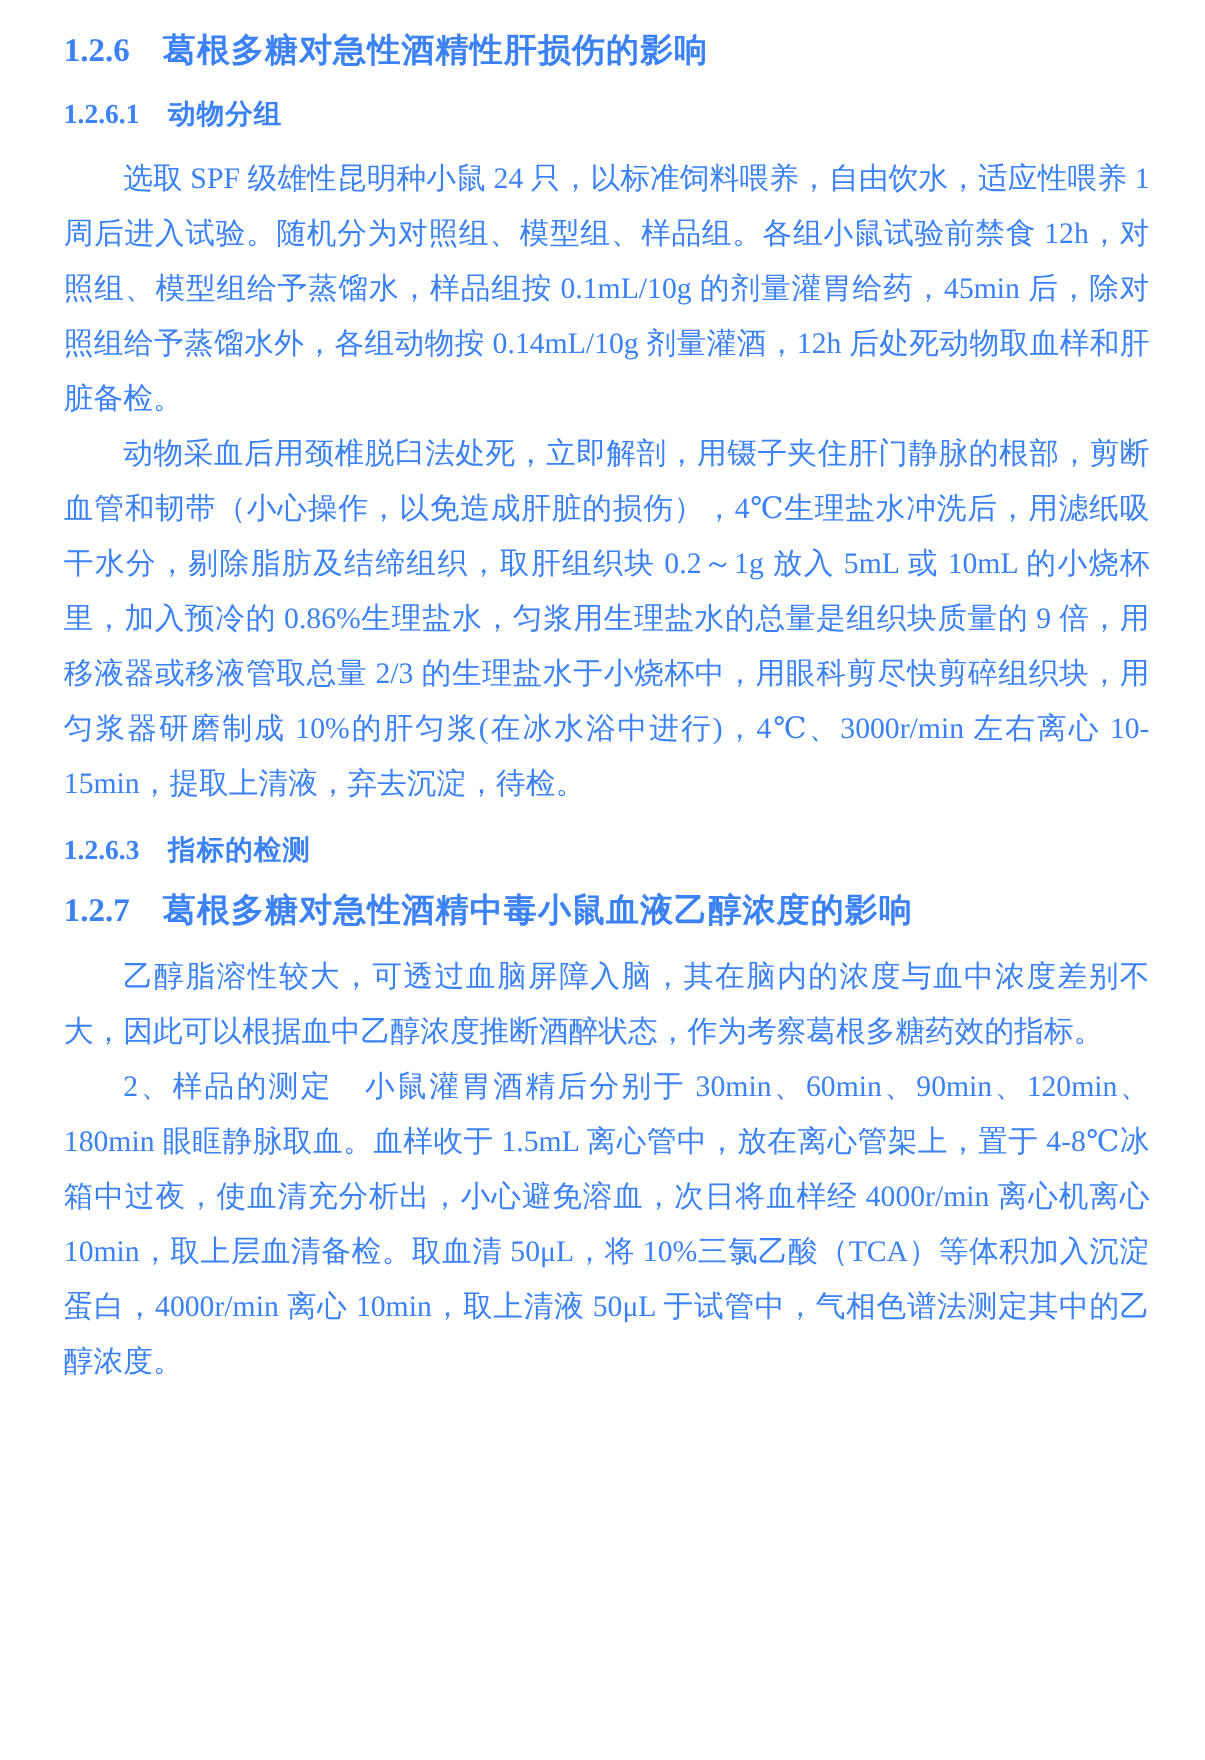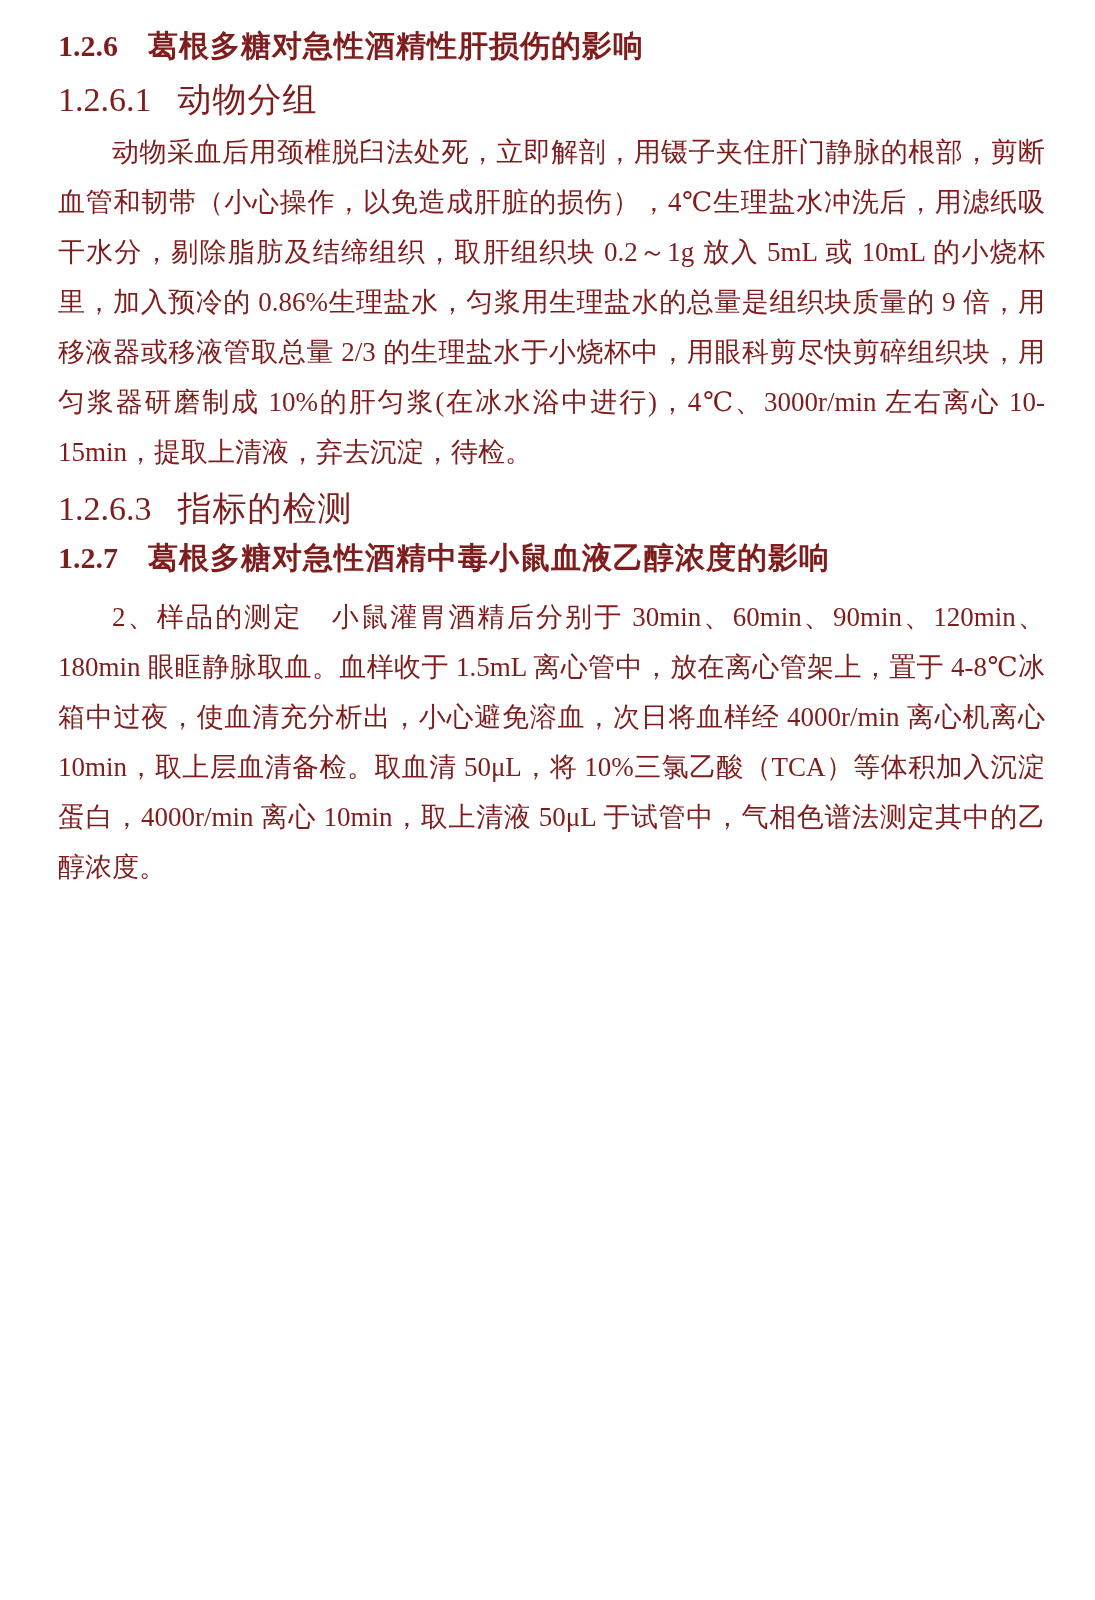--- a/index.html
+++ b/index.html
@@ -9,41 +9,41 @@
     width: 1095px;
     height: 1600px;
     overflow: hidden;
   }
   .page {
     box-sizing: border-box;
     width: 1095px;
     height: 1600px;
     padding: 16px 50px 0 58px;
     background: #ffffff;
-    color: #7f1d1d;
+    color: #3b82f6;
     font-family: "Liberation Serif", "DejaVu Serif", serif;
   }
   .section-heading {
     font-family: "Liberation Sans", "DejaVu Sans", sans-serif;
     font-weight: bold;
     font-size: 30px;
     line-height: 44px;
     margin: 8px 0 12px 0;
     letter-spacing: 1px;
   }
   .section-heading .num {
     font-family: "Liberation Serif", "DejaVu Serif", serif;
     margin-right: 30px;
     letter-spacing: 0;
   }
   .subsection-heading {
     font-family: "Liberation Sans", "DejaVu Sans", sans-serif;
-    font-weight: normal;
-    font-size: 34px;
-    line-height: 38px;
+    font-weight: bold;
+    font-size: 25px;
+    line-height: 48px;
     margin: 12px 0 8px 0;
     letter-spacing: 1px;
   }
   .subsection-heading .num {
     font-family: "Liberation Serif", "DejaVu Serif", serif;
     margin-right: 26px;
     letter-spacing: 0;
   }
   p.body-para {
     font-size: 27px;
@@ -60,30 +60,32 @@
 <div class="page">
 
   <h1 class="section-heading">
     <span class="num">1.2.6</span><span class="ttl">葛根多糖对急性酒精性肝损伤的影响</span>
   </h1>
 
   <h2 class="subsection-heading">
     <span class="num">1.2.6.1</span><span class="ttl">动物分组</span>
   </h2>
 
+  <p class="body-para">选取 SPF 级雄性昆明种小鼠 24 只，以标准饲料喂养，自由饮水，适应性喂养 1 周后进入试验。随机分为对照组、模型组、样品组。各组小鼠试验前禁食 12h，对照组、模型组给予蒸馏水，样品组按 0.1mL/10g 的剂量灌胃给药，45min 后，除对照组给予蒸馏水外，各组动物按 0.14mL/10g 剂量灌酒，12h 后处死动物取血样和肝脏备检。</p>
 
 
   <p class="body-para">动物采血后用颈椎脱臼法处死，立即解剖，用镊子夹住肝门静脉的根部，剪断血管和韧带（小心操作，以免造成肝脏的损伤），4℃生理盐水冲洗后，用滤纸吸干水分，剔除脂肪及结缔组织，取肝组织块 0.2～1g 放入 5mL 或 10mL 的小烧杯里，加入预冷的 0.86%生理盐水，匀浆用生理盐水的总量是组织块质量的 9 倍，用移液器或移液管取总量 2/3 的生理盐水于小烧杯中，用眼科剪尽快剪碎组织块，用匀浆器研磨制成 10%的肝匀浆(在冰水浴中进行)，4℃、3000r/min 左右离心 10-15min，提取上清液，弃去沉淀，待检。</p>
 
   <h2 class="subsection-heading">
     <span class="num">1.2.6.3</span><span class="ttl">指标的检测</span>
   </h2>
 
 
   <h1 class="section-heading">
     <span class="num">1.2.7</span><span class="ttl">葛根多糖对急性酒精中毒小鼠血液乙醇浓度的影响</span>
   </h1>
 
+  <p class="body-para">乙醇脂溶性较大，可透过血脑屏障入脑，其在脑内的浓度与血中浓度差别不大，因此可以根据血中乙醇浓度推断酒醉状态，作为考察葛根多糖药效的指标。</p>
 
 
   <p class="body-para">2、样品的测定　小鼠灌胃酒精后分别于 30min、60min、90min、120min、180min 眼眶静脉取血。血样收于 1.5mL 离心管中，放在离心管架上，置于 4-8℃冰箱中过夜，使血清充分析出，小心避免溶血，次日将血样经 4000r/min 离心机离心 10min，取上层血清备检。取血清 50μL，将 10%三氯乙酸（TCA）等体积加入沉淀蛋白，4000r/min 离心 10min，取上清液 50μL 于试管中，气相色谱法测定其中的乙醇浓度。</p>
 
 </div>
 
 </body></html>

